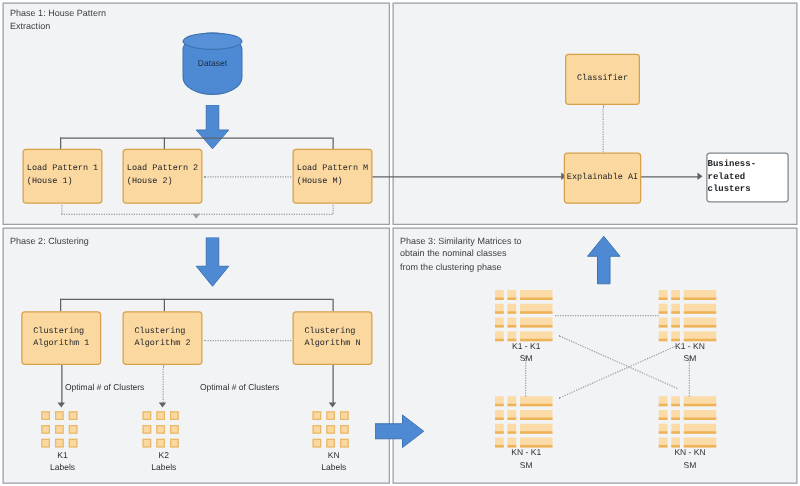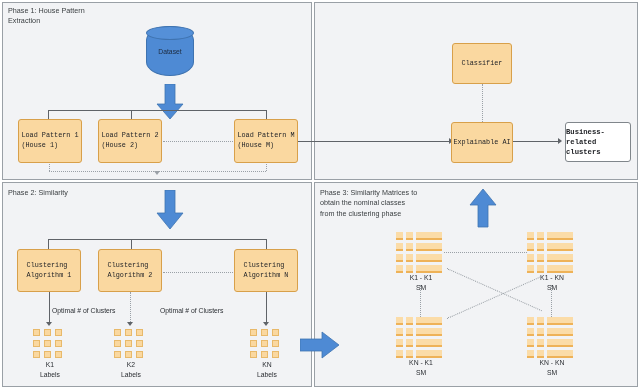--- a/index.html
+++ b/index.html
@@ -173,21 +173,21 @@
 
 <div id="canvas">
 
   <div class="panel" style="left:2px;top:2px;width:310px;height:178px;"></div>
   <div class="panel" style="left:314px;top:2px;width:324px;height:178px;"></div>
   <div class="panel" style="left:2px;top:182px;width:310px;height:205px;"></div>
   <div class="panel" style="left:314px;top:182px;width:324px;height:205px;"></div>
 
   <div class="panel-title" style="left:8px;top:6px;width:180px;">Phase 1: House Pattern
       Extraction</div>
-  <div class="panel-title" style="left:8px;top:188px;width:180px;">Phase 2: Similarity</div>
+  <div class="panel-title" style="left:8px;top:188px;width:180px;">Phase 2: Clustering</div>
   <div class="panel-title" style="left:320px;top:188px;width:190px;">Phase 3: Similarity Matrices to
    obtain the nominal classes
    from the clustering phase</div>
 
   <div class="cylinder" style="left:146px;top:26px;width:48px;height:50px;">
     <div class="cyl-top"></div>
     <div class="cyl-label">Dataset</div>
   </div>
 
   <div class="bigarrow" style="left:155px;top:84px;width:30px;height:36px;">

